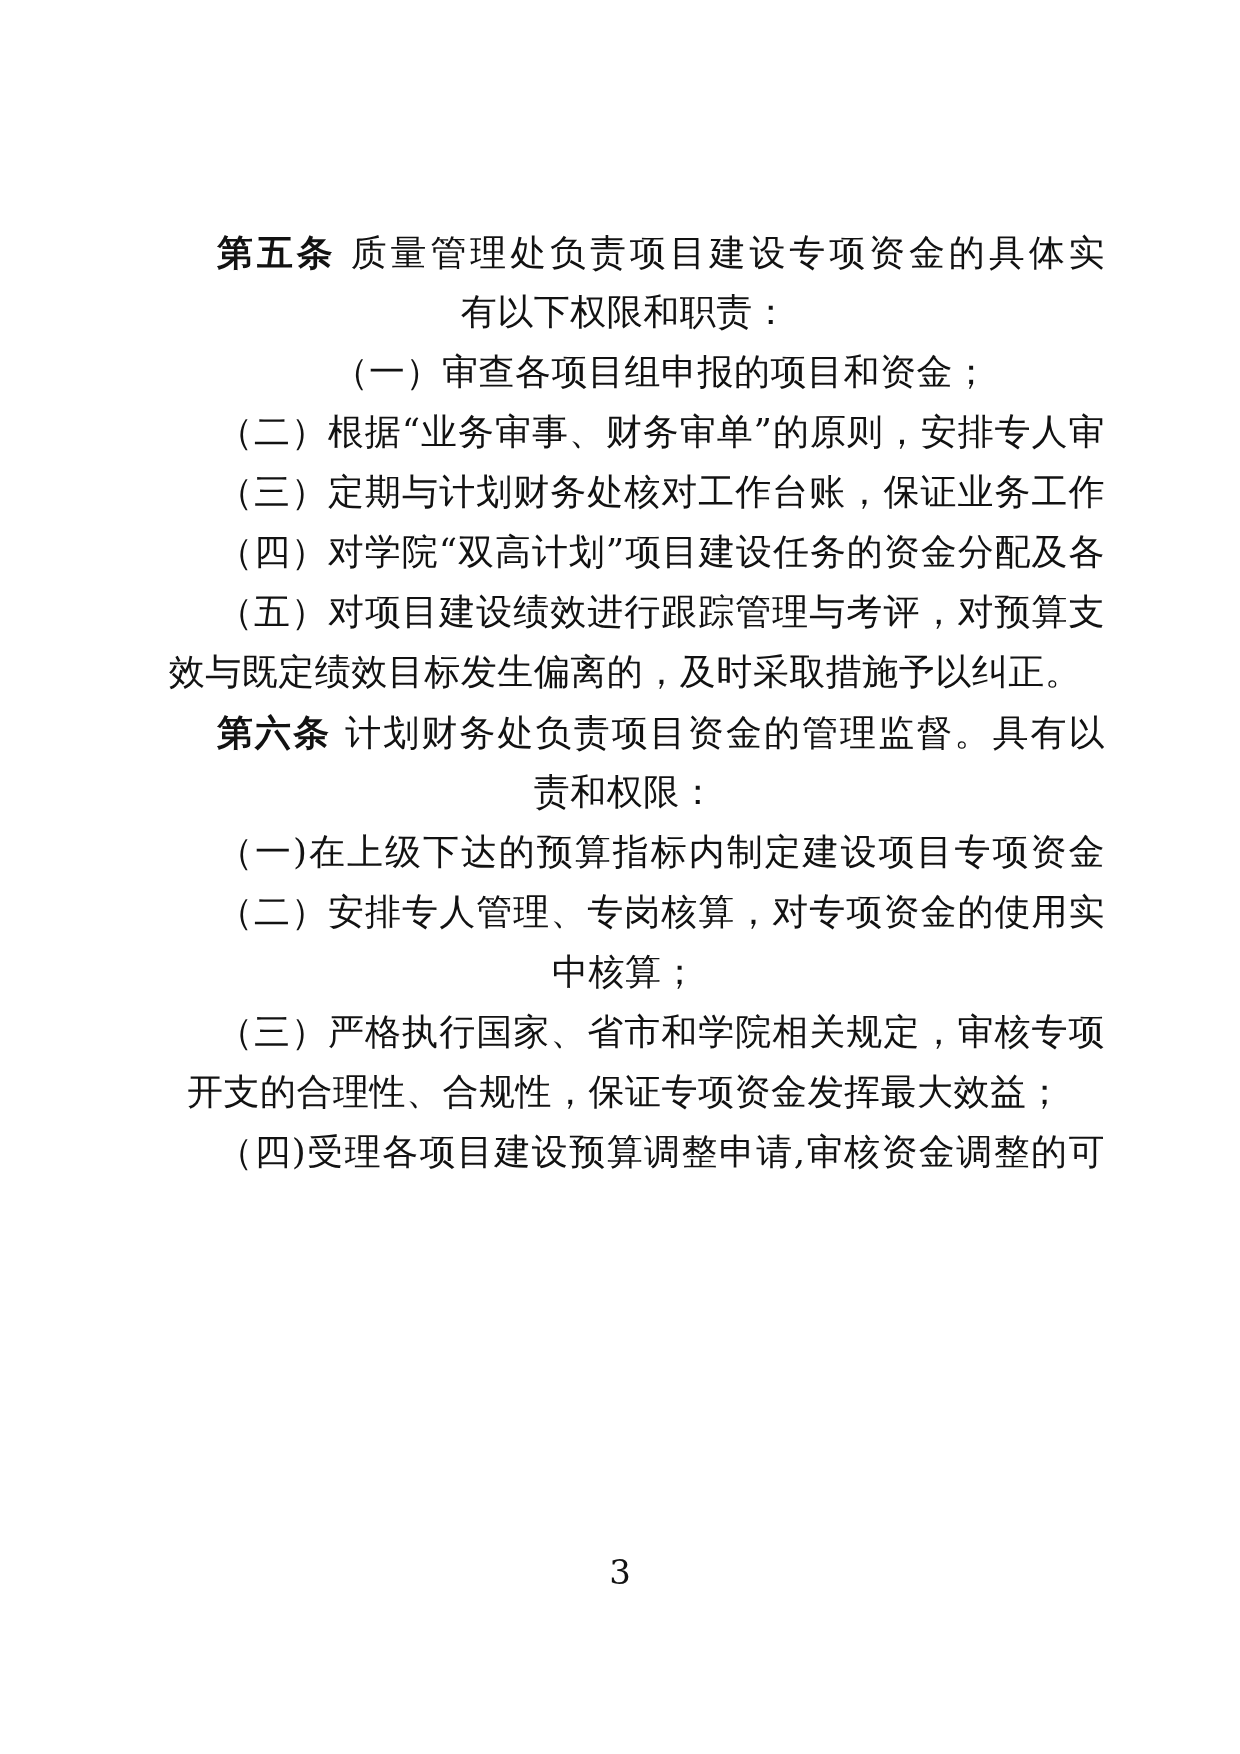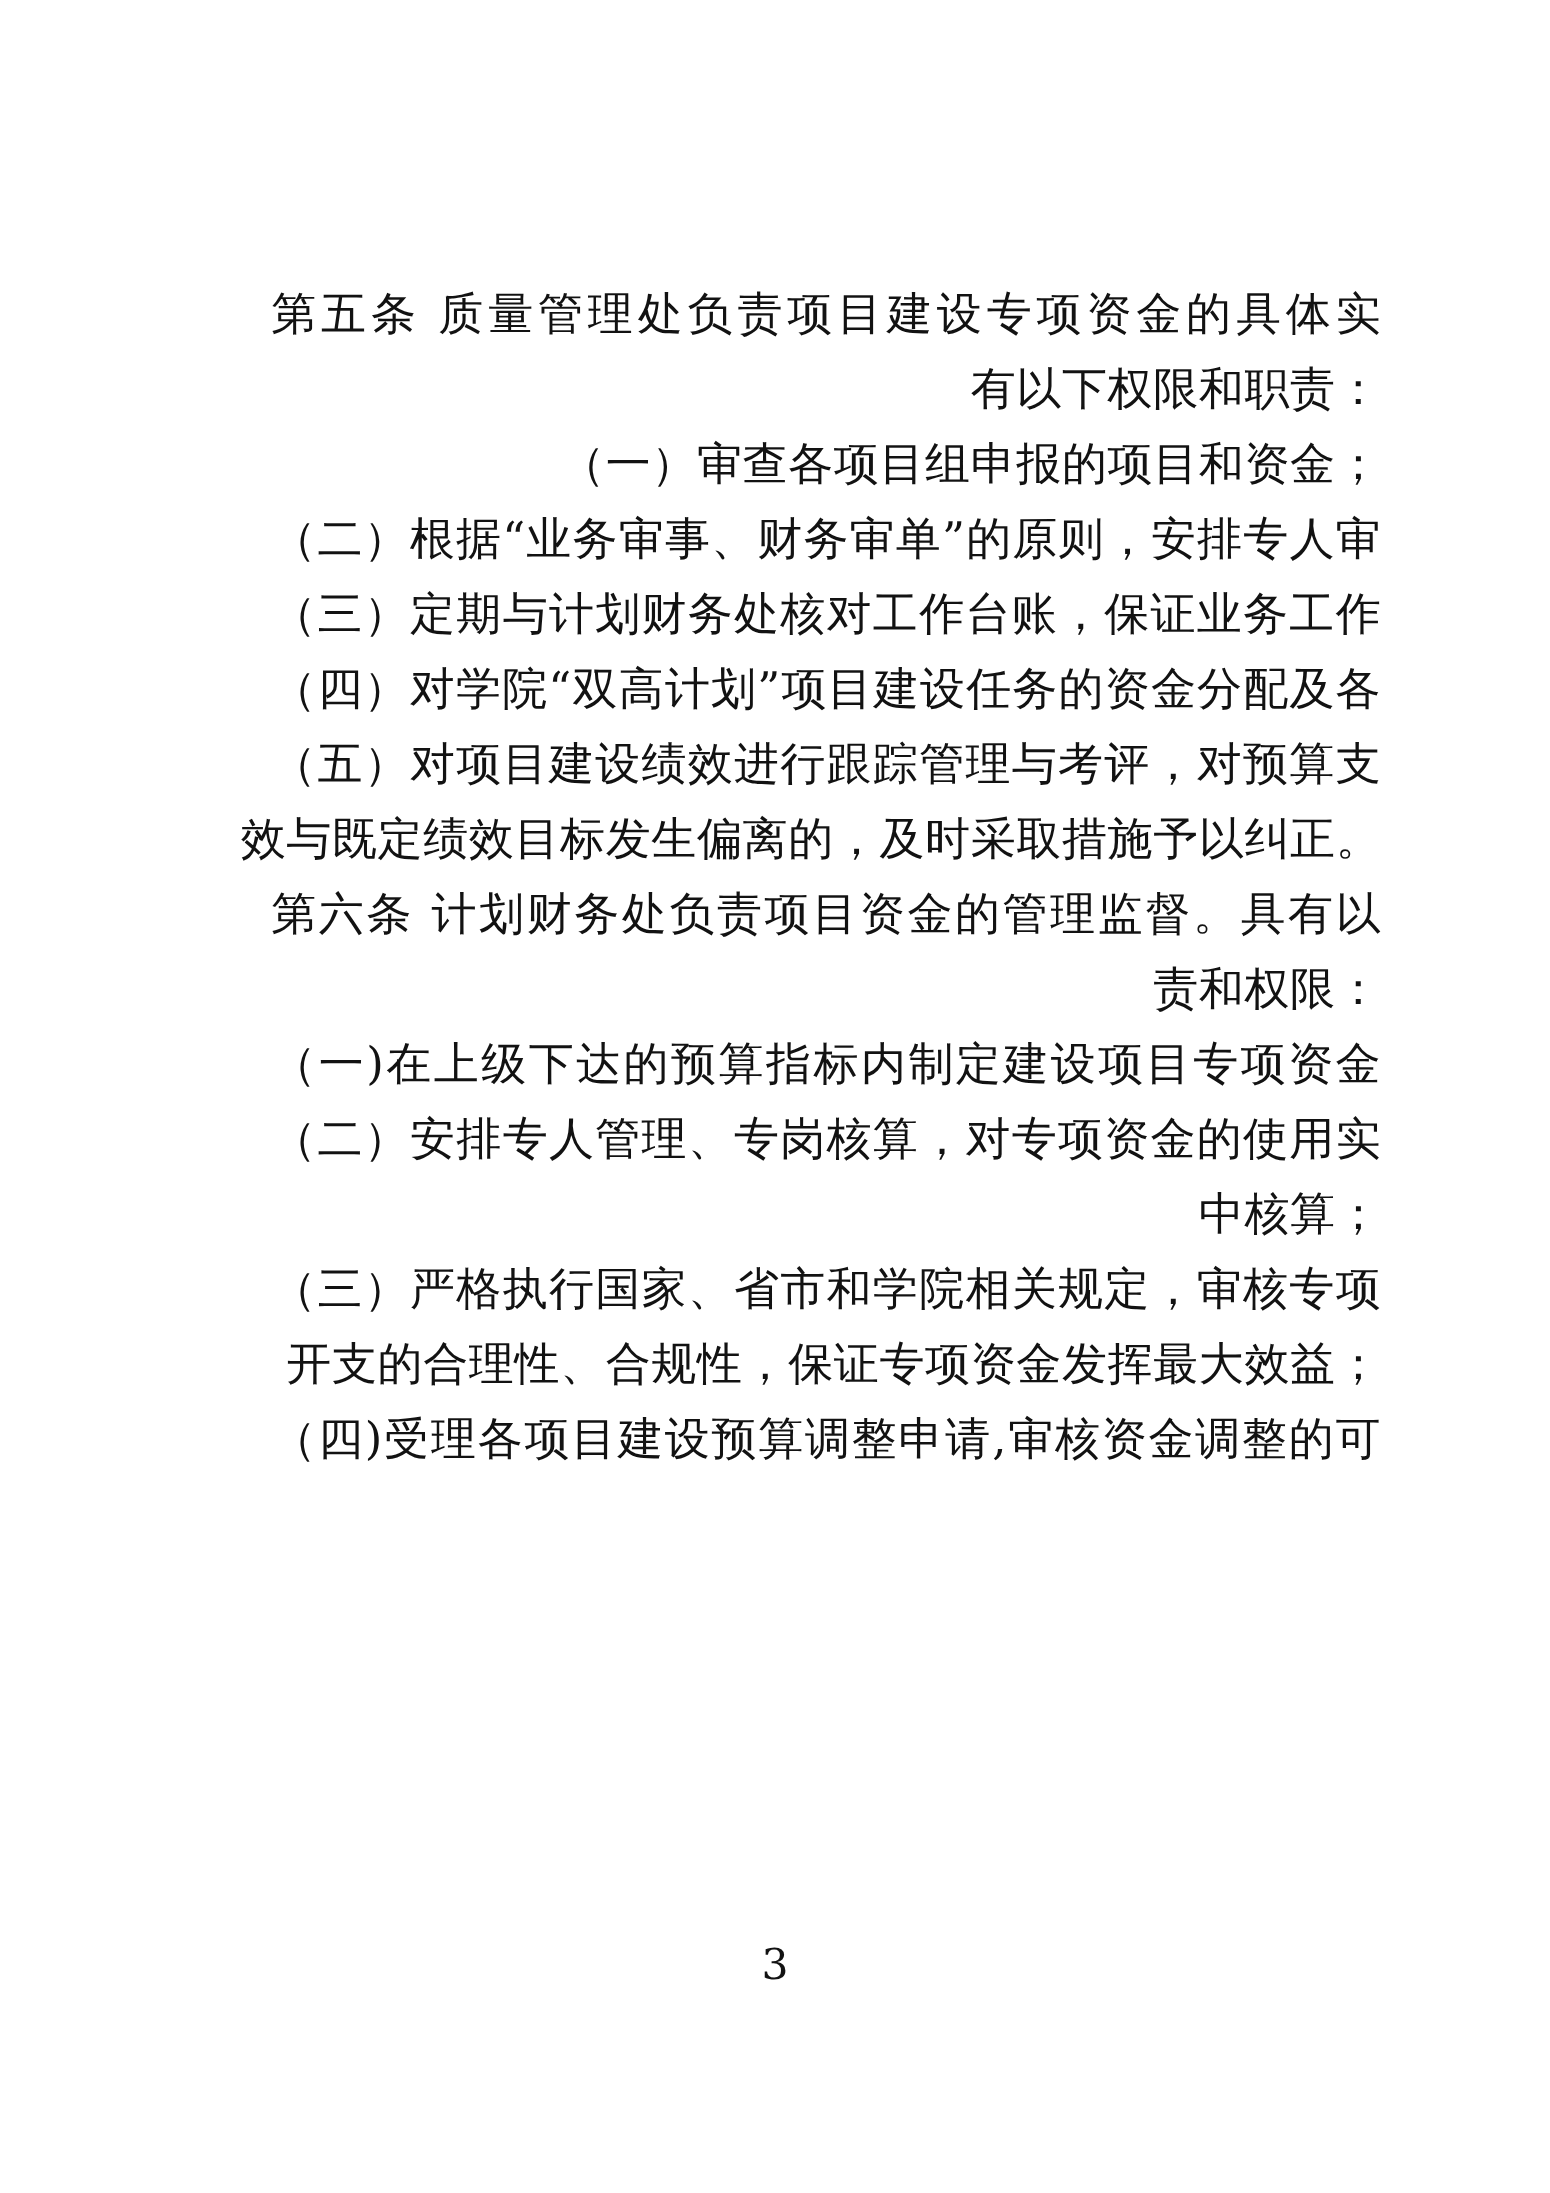--- a/index.html
+++ b/index.html
@@ -20,34 +20,34 @@
     position: absolute;
     left: 145px;
     top: 222px;
     width: 960px;
   }
   .line {
     height: 60px;
     line-height: 60px;
     font-size: 36px;
     white-space: nowrap;
-    text-align: right;
+    text-align: center;
     letter-spacing: 0.5px;
   }
   .line.full {
     white-space: normal;
     text-align: justify;
     text-align-last: justify;
     overflow: hidden;
   }
   .line.indent {
     padding-left: 72px;
   }
   .article-no {
-    font-weight: normal;
+    font-weight: bold;
     margin-right: 14px;
   }
   .page-number {
     position: absolute;
     top: 1548px;
     left: 0;
     width: 1240px;
     text-align: center;
     font-size: 34px;
     line-height: 48px;

